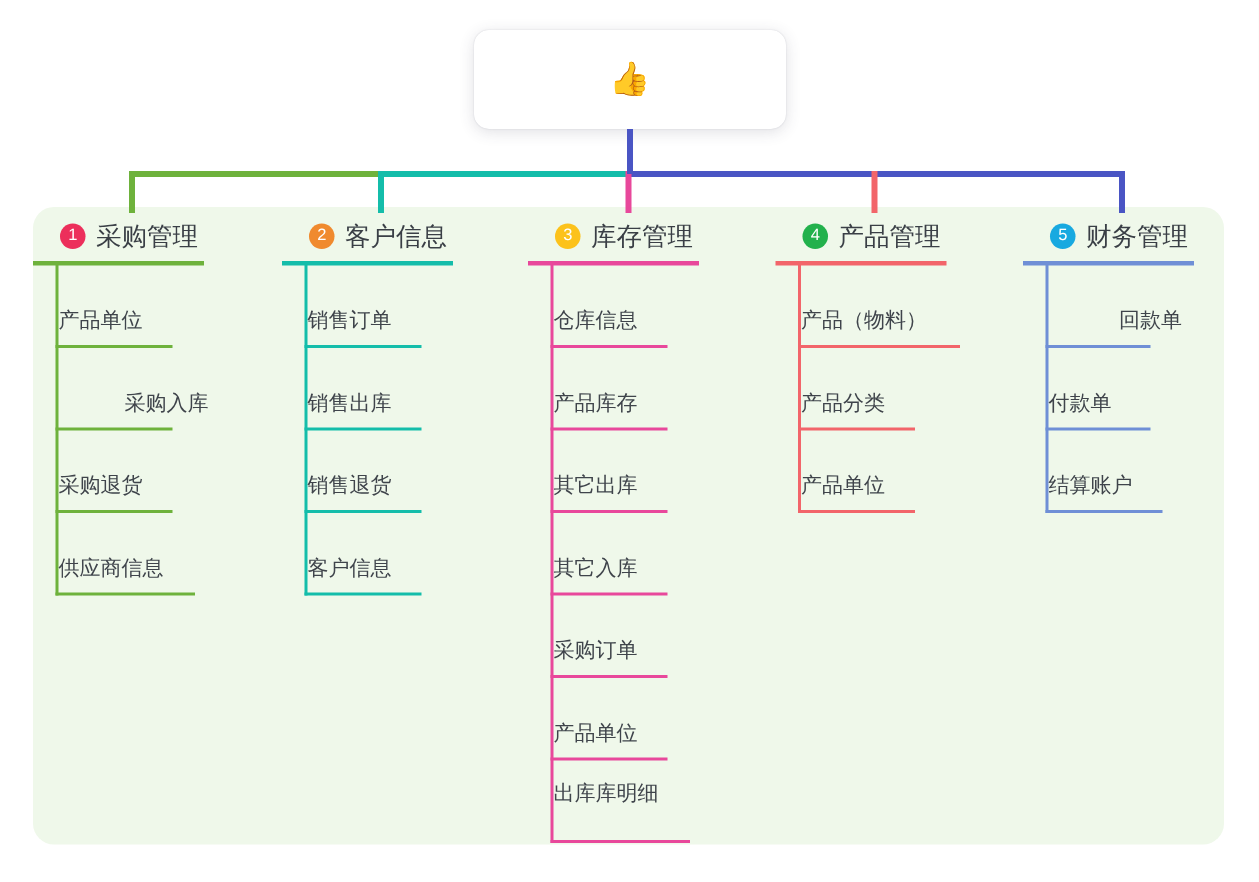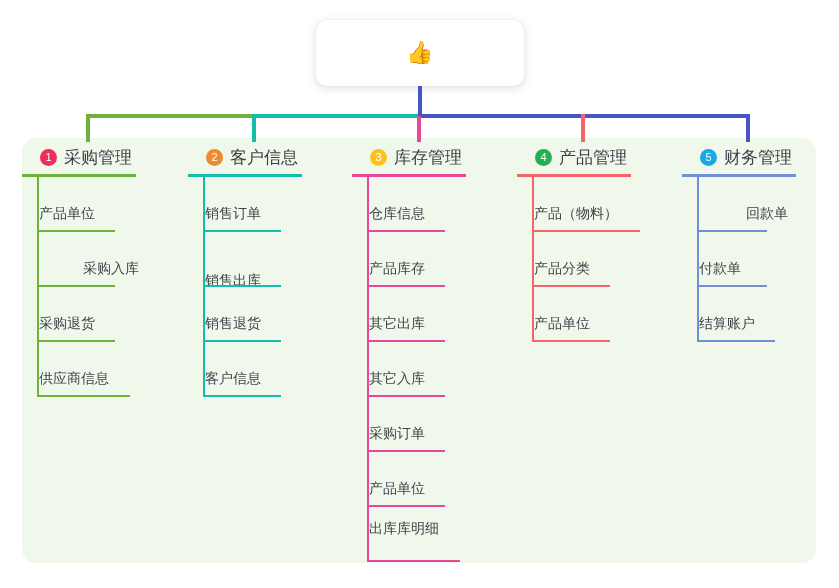--- a/index.html
+++ b/index.html
@@ -185,21 +185,21 @@
       </div>
       <div class="col" style="left: 188px; top: 142px;">
         <div class="col-head">
           <span class="badge" style="background: rgb(240, 138, 46);">2</span>
           <span class="col-title">客户信息</span>
         </div>
         <div class="col-rule" style="background: rgb(20, 189, 170); width: 114px;"></div>
         <div class="spine" style="background: rgb(20, 189, 170); height: 221px;"></div>
         <div class="leaf-label" style="top: 63px;">销售订单</div>
         <div class="leaf-underline" style="top: 88px; background: rgb(20, 189, 170); width: 78px;"></div>
-        <div class="leaf-label" style="top: 118px; margin-top: 12px;">销售出库</div>
+        <div class="leaf-label" style="top: 118px;">销售出库</div>
         <div class="leaf-underline" style="top: 143px; background: rgb(20, 189, 170); width: 78px;"></div>
         <div class="leaf-label" style="top: 173px;">销售退货</div>
         <div class="leaf-underline" style="top: 198px; background: rgb(20, 189, 170); width: 78px;"></div>
         <div class="leaf-label" style="top: 228px;">客户信息</div>
         <div class="leaf-underline" style="top: 253px; background: rgb(20, 189, 170); width: 78px;"></div>
       </div>
       <div class="col" style="left: 352px; top: 142px;">
         <div class="col-head">
           <span class="badge" style="background: rgb(252, 194, 27);">3</span>
           <span class="col-title">库存管理</span>

